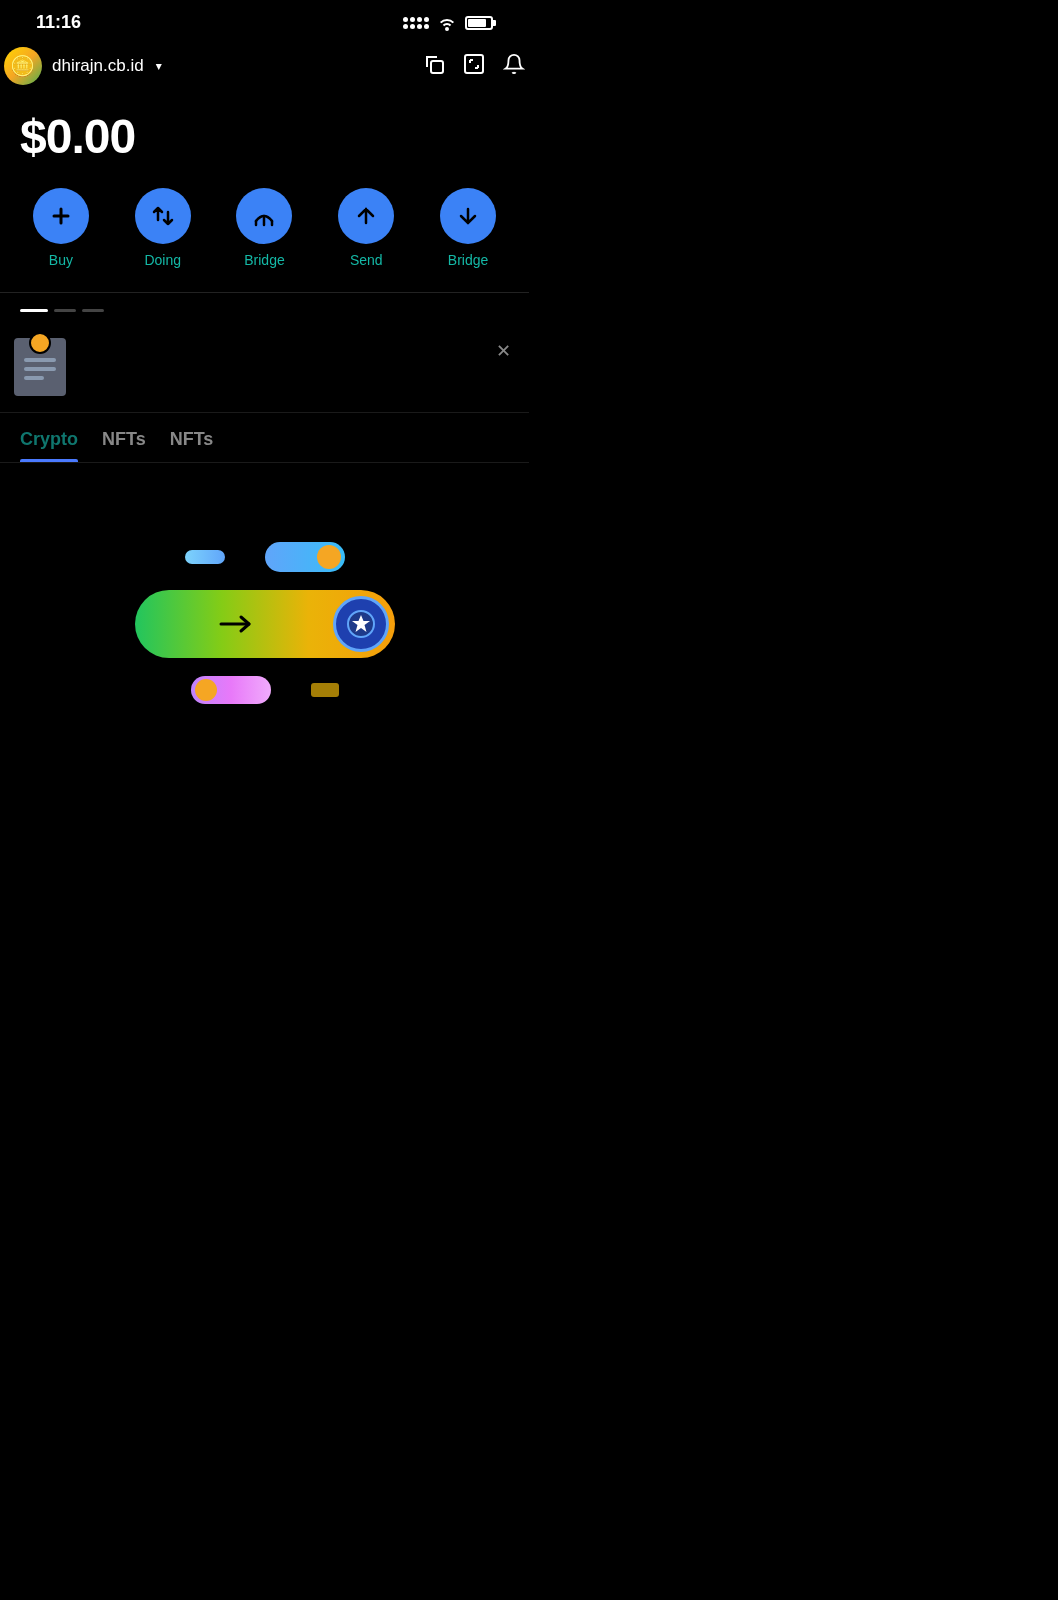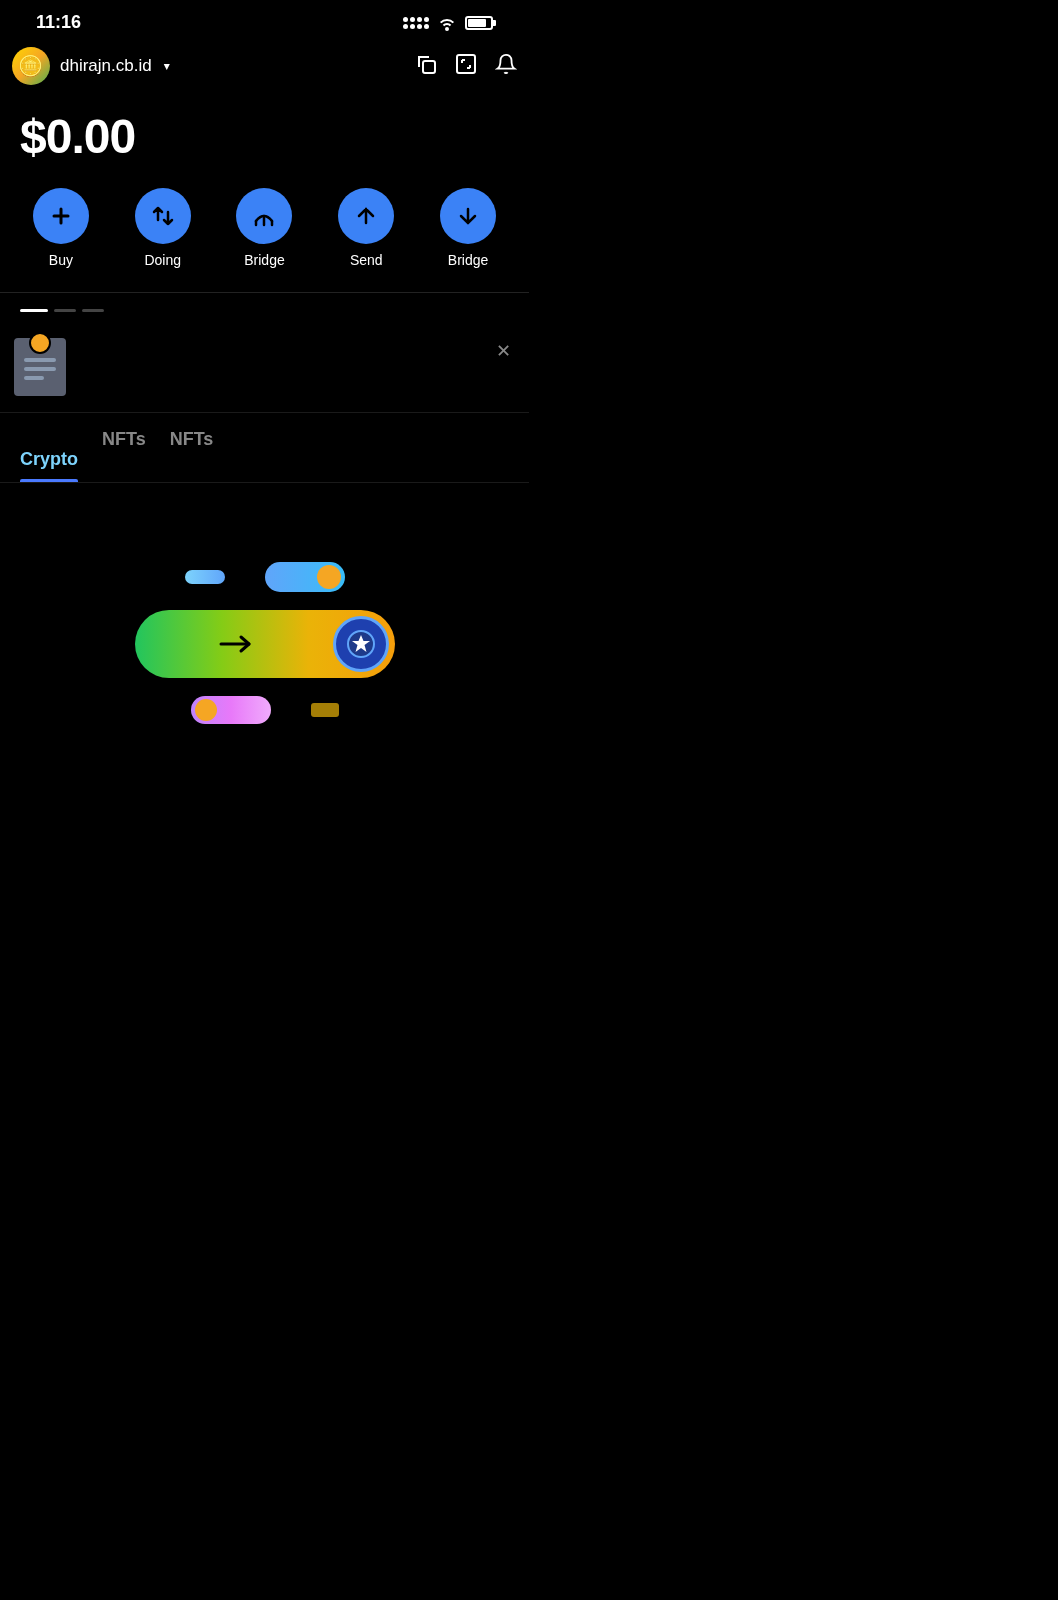--- a/index.html
+++ b/index.html
@@ -70,21 +70,21 @@
       height: 100%;
       background: #fff;
       border-radius: 1px;
     }
 
     
     .header {
       display: flex;
       justify-content: space-between;
       align-items: center;
-      padding: 8px 12px 12px;
+      padding: 8px 4px 12px;
     }
     .profile-section {
       display: flex;
       align-items: center;
       gap: 10px;
     }
     
     .cb-avatar {
       width: 38px;
       height: 38px;
@@ -151,21 +151,21 @@
       background: #3b82f6;
       display: flex;
       align-items: center;
       justify-content: center;
       font-size: 22px;
       color: #000;
       font-weight: bold;
     }
     .action-label {
       font-size: 14px;
-      color: #ffffff;
+      color: #14b8a6;
       font-weight: 400;
     }
 
     
     .divider {
       height: 1px;
       background: #222;
       margin: 0;
     }
 
@@ -273,22 +273,21 @@
     }
     .content-tab {
       font-size: 18px;
       font-weight: 600;
       color: #888;
       padding-bottom: 12px;
       cursor: pointer;
       position: relative;
     }
     .content-tab.active {
-      color: #7dd3fc;
-      margin-top: 20px;
+      color: #0f766e;
     }
     .content-tab.active::after {
       content: '';
       position: absolute;
       bottom: 0;
       left: 0;
       right: 0;
       height: 3px;
       background: #4a7aff;
       border-radius: 2px 2px 0 0;

